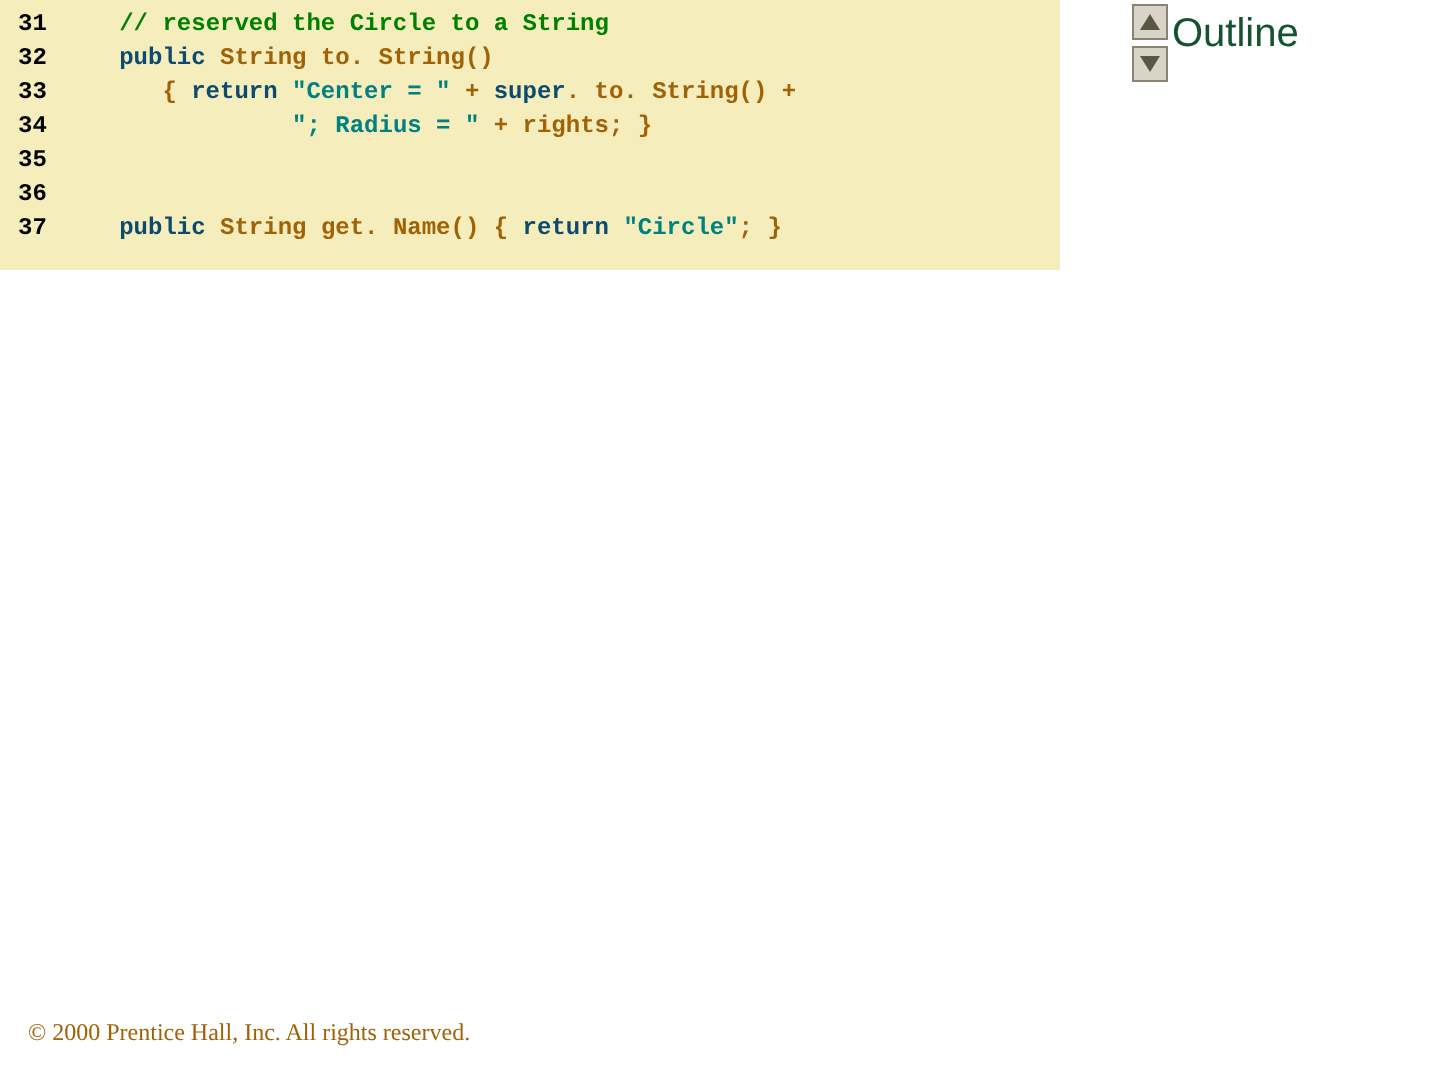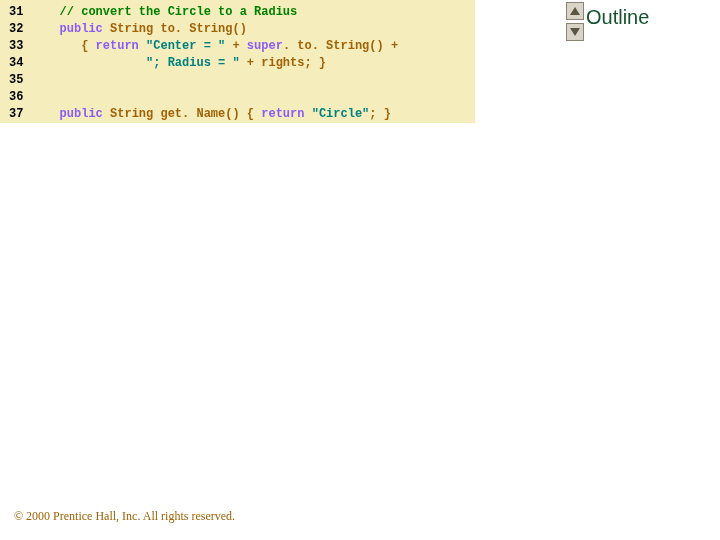--- a/index.html
+++ b/index.html
@@ -8,43 +8,43 @@
     height: 540px;
     background: #fff;
     font-family: "Times New Roman", serif;
     position: relative;
     overflow: hidden;
   }
   .code-block {
     position: absolute;
     left: 0;
     top: 0;
-    width: 475px;
+    width: 530px;
     background: #f5eebc;
-    padding: 4px 0 0 0;
+    padding: 4px 0 12px 0;
   }
   .code-line {
     display: flex;
     font-family: "Courier New", monospace;
     font-size: 12px;
     font-weight: bold;
     line-height: 17px;
     white-space: pre;
   }
   .lineno {
     width: 38px;
     text-align: left;
     padding-left: 9px;
     color: #000;
     flex-shrink: 0;
   }
   .code {
     flex: 1;
   }
-  .kw { color: #8b5cf6; }
+  .kw { color: #0c4a6e; }
   .cm { color: #008000; }
   .str { color: #008080; }
   .plain { color: #a16207; }
 
   .outline-panel {
     position: absolute;
     right: 30px;
     top: 2px;
     width: 110px;
   }
@@ -91,21 +91,21 @@
     bottom: 16px;
     font-family: "Times New Roman", serif;
     font-size: 12px;
     color: #a16207;
   }
 </style>
 </head>
 <body>
 
 <div class="code-block" id="code-container">
-    <div class="code-line"><span class="lineno">31</span><span class="code"><span class="plain">   </span><span class="cm">// convert the Circle to a Radius</span></span></div>
+    <div class="code-line"><span class="lineno">31</span><span class="code"><span class="plain">   </span><span class="cm">// reserved the Circle to a String</span></span></div>
     <div class="code-line"><span class="lineno">32</span><span class="code"><span class="plain">   </span><span class="kw">public</span><span class="plain"> String to. String()</span></span></div>
     <div class="code-line"><span class="lineno">33</span><span class="code"><span class="plain">      { </span><span class="kw">return</span><span class="plain"> </span><span class="str">"Center = "</span><span class="plain"> + </span><span class="kw">super</span><span class="plain">. to. String() +</span></span></div>
     <div class="code-line"><span class="lineno">34</span><span class="code"><span class="plain">               </span><span class="str">"; Radius = "</span><span class="plain"> + rights; }</span></span></div>
     <div class="code-line"><span class="lineno">35</span><span class="code"><span class="plain"></span></span></div>
     <div class="code-line"><span class="lineno">36</span><span class="code"><span class="plain">   </span></span></div>
     <div class="code-line"><span class="lineno">37</span><span class="code"><span class="plain">   </span><span class="kw">public</span><span class="plain"> String get. Name() { </span><span class="kw">return</span><span class="plain"> </span><span class="str">"Circle"</span><span class="plain">; }</span></span></div>
   </div>
 
 <div class="nav-btns">
   <div class="nav-btn">

